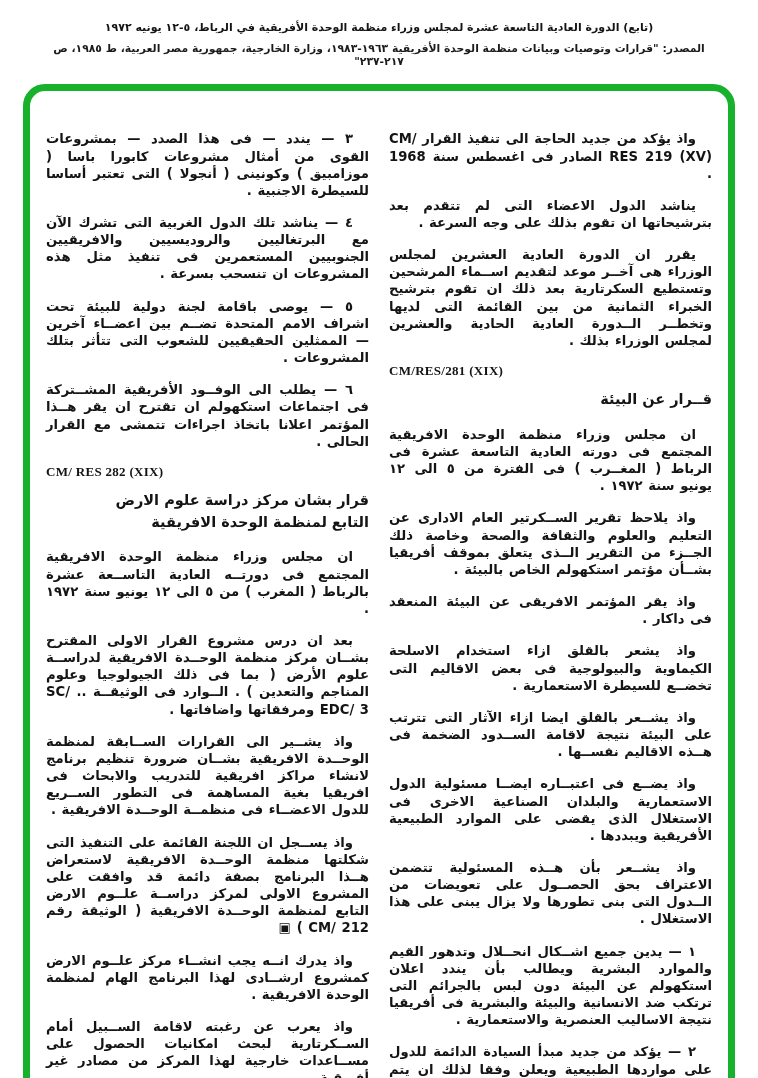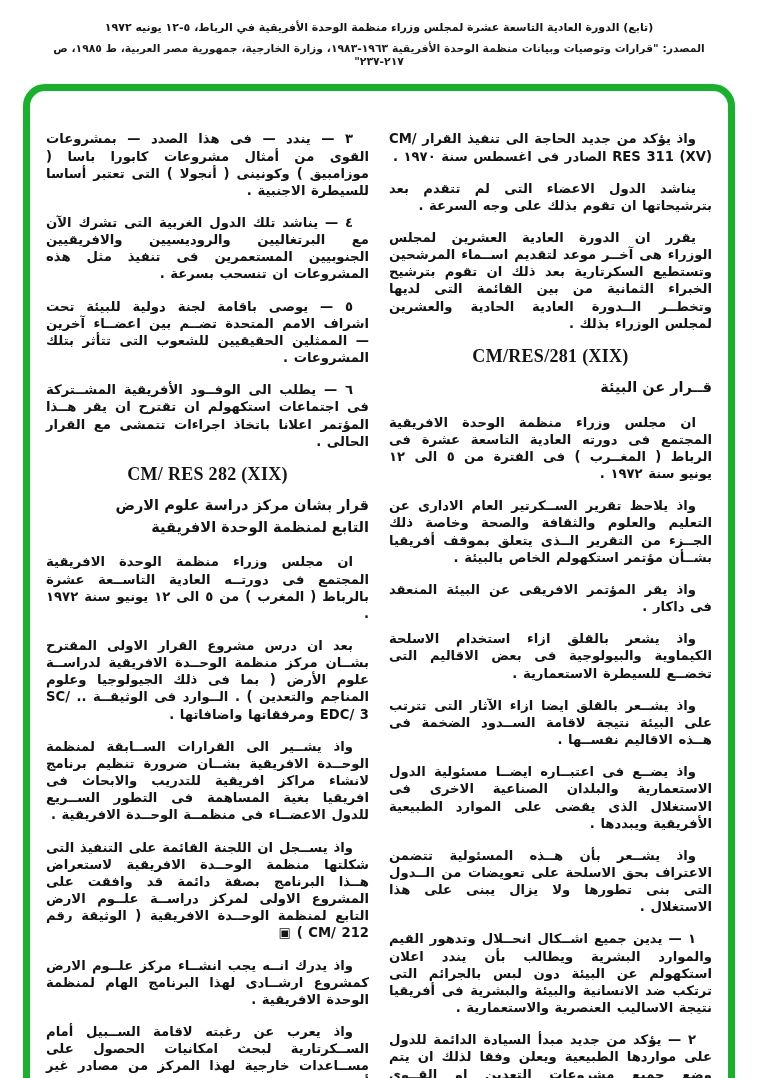--- a/index.html
+++ b/index.html
@@ -39,23 +39,23 @@
   
   .para {
     margin: 15px 0 10px 0;
     font-size: 13.2px; font-weight: bold;
     line-height: 1.3;
     text-align: justify;
     text-indent: 16px;
     word-spacing: 1px;
   }
   .latin-code {
-    direction: ltr; text-align: center;
+    direction: ltr; text-align: left;
     font-family: "Liberation Serif", serif;
-    font-size: 18px; font-weight: bold;
+    font-size: 13px; font-weight: bold;
     margin: 14px 0 10px 0;
     letter-spacing: 0.3px;
   }
   .mt-lg { }
   .res-title {
     text-align: right;
     font-size: 14.5px; font-weight: bold;
     margin: 4px 0 14px 0;
     line-height: 1.5;
     white-space: pre-line;
@@ -68,32 +68,32 @@
 
   <div class="doc-header">
     <div class="title-line">(تابع) الدورة العادية التاسعة عشرة لمجلس وزراء منظمة الوحدة الأفريقية في الرباط، ٥-١٢ يونيه ١٩٧٢</div>
     <div class="source-line">المصدر: "قرارات وتوصيات وبيانات منظمة الوحدة الأفريقية ١٩٦٣-١٩٨٣، وزارة الخارجية، جمهورية مصر العربية، ط ١٩٨٥، ص ٢١٧-٢٣٧"</div>
   </div>
 
   <div class="content-box">
     <div class="columns">
 
       <div class="col">
-        <p class="para">واذ يؤكد من جديد الحاجة الى تنفيذ القرار CM/ RES 311 (XV) الصادر فى اغسطس سنة ١٩٧٠ .</p>
+        <p class="para">واذ يؤكد من جديد الحاجة الى تنفيذ القرار CM/ RES 219 (XV) الصادر فى اغسطس سنة 1968 .</p>
         <p class="para">يناشد الدول الاعضاء التى لم تتقدم بعد بترشيحاتها ان تقوم بذلك على وجه السرعة .</p>
         <p class="para">يقرر ان الدورة العادية العشرين لمجلس الوزراء هى آخــر موعد لتقديم اســماء المرشحين وتستطيع السكرتارية بعد ذلك ان تقوم بترشيح الخبراء الثمانية من بين القائمة التى لديها وتخطــر الــدورة العادية الحادية والعشرين لمجلس الوزراء بذلك .</p>
         <p class="latin-code">CM/RES/281  (XIX)</p>
         <h3 class="res-title">قــرار عن البيئة</h3>
         <p class="para">ان مجلس وزراء منظمة الوحدة الافريقية المجتمع فى دورته العادية التاسعة عشرة فى الرباط ( المغــرب ) فى الفترة من ٥ الى ١٢ يونيو سنة ١٩٧٢ .</p>
         <p class="para">واذ يلاحظ تقرير الســكرتير العام الادارى عن التعليم والعلوم والثقافة والصحة وخاصة ذلك الجــزء من التقرير الــذى يتعلق بموقف أفريقيا بشــأن مؤتمر استكهولم الخاص بالبيئة .</p>
         <p class="para">واذ يقر المؤتمر الافريقى عن البيئة المنعقد فى داكار .</p>
         <p class="para">واذ يشعر بالقلق ازاء استخدام الاسلحة الكيماوية والبيولوجية فى بعض الاقاليم التى تخضــع للسيطرة الاستعمارية .</p>
         <p class="para">واذ يشــعر بالقلق ايضا ازاء الآثار التى تترتب على البيئة نتيجة لاقامة الســدود الضخمة فى هــذه الاقاليم نفســها .</p>
         <p class="para">واذ يضــع فى اعتبــاره ايضــا مسئولية الدول الاستعمارية والبلدان الصناعية الاخرى فى الاستغلال الذى يقضى على الموارد الطبيعية الأفريقية ويبددها .</p>
-        <p class="para">واذ يشــعر بأن هــذه المسئولية تتضمن الاعتراف بحق الاسلحة على تعويضات من الــدول التى بنى تطورها ولا يزال يبنى على هذا الاستغلال .</p>
+        <p class="para">واذ يشــعر بأن هــذه المسئولية تتضمن الاعتراف بحق الحصــول على تعويضات من الــدول التى بنى تطورها ولا يزال يبنى على هذا الاستغلال .</p>
         <p class="para">١ — يدين جميع اشــكال انحــلال وتدهور القيم والموارد البشرية ويطالب بأن يندد اعلان استكهولم عن البيئة دون لبس بالجرائم التى ترتكب ضد الانسانية والبيئة والبشرية فى أفريقيا نتيجة الاساليب العنصرية والاستعمارية .</p>
         <p class="para">٢ — يؤكد من جديد مبدأ السيادة الدائمة للدول على مواردها الطبيعية ويعلن وفقا لذلك ان يتم وضع جميع مشروعات التعدين او القــوى الكهربائية على اســاس مصالح الشعوب الأفريقية وبوصفهم المــلاك الشرعيين الوحيدين لهذه الموارد .</p>
       </div>
 
       <div class="col">
         <p class="para">٣ — يندد — فى هذا الصدد — بمشروعات القوى من أمثال مشروعات كابورا باسا ( موزامبيق ) وكونينى ( أنجولا ) التى تعتبر أساسا للسيطرة الاجنبية .</p>
         <p class="para">٤ — يناشد تلك الدول الغربية التى تشرك الآن مع البرتغاليين والروديسيين والافريقيين الجنوبيين المستعمرين فى تنفيذ مثل هذه المشروعات ان تنسحب بسرعة .</p>
         <p class="para">٥ — يوصى باقامة لجنة دولية للبيئة تحت اشراف الامم المتحدة تضــم بين اعضــاء آخرين — الممثلين الحقيقيين للشعوب التى تتأثر بتلك المشروعات .</p>
         <p class="para">٦ — يطلب الى الوفــود الأفريقية المشــتركة فى اجتماعات استكهولم ان تقترح ان يقر هــذا المؤتمر اعلانا باتخاذ اجراءات تتمشى مع القرار الحالى .</p>
         <p class="latin-code mt-lg">CM/ RES 282 (XIX)</p>

